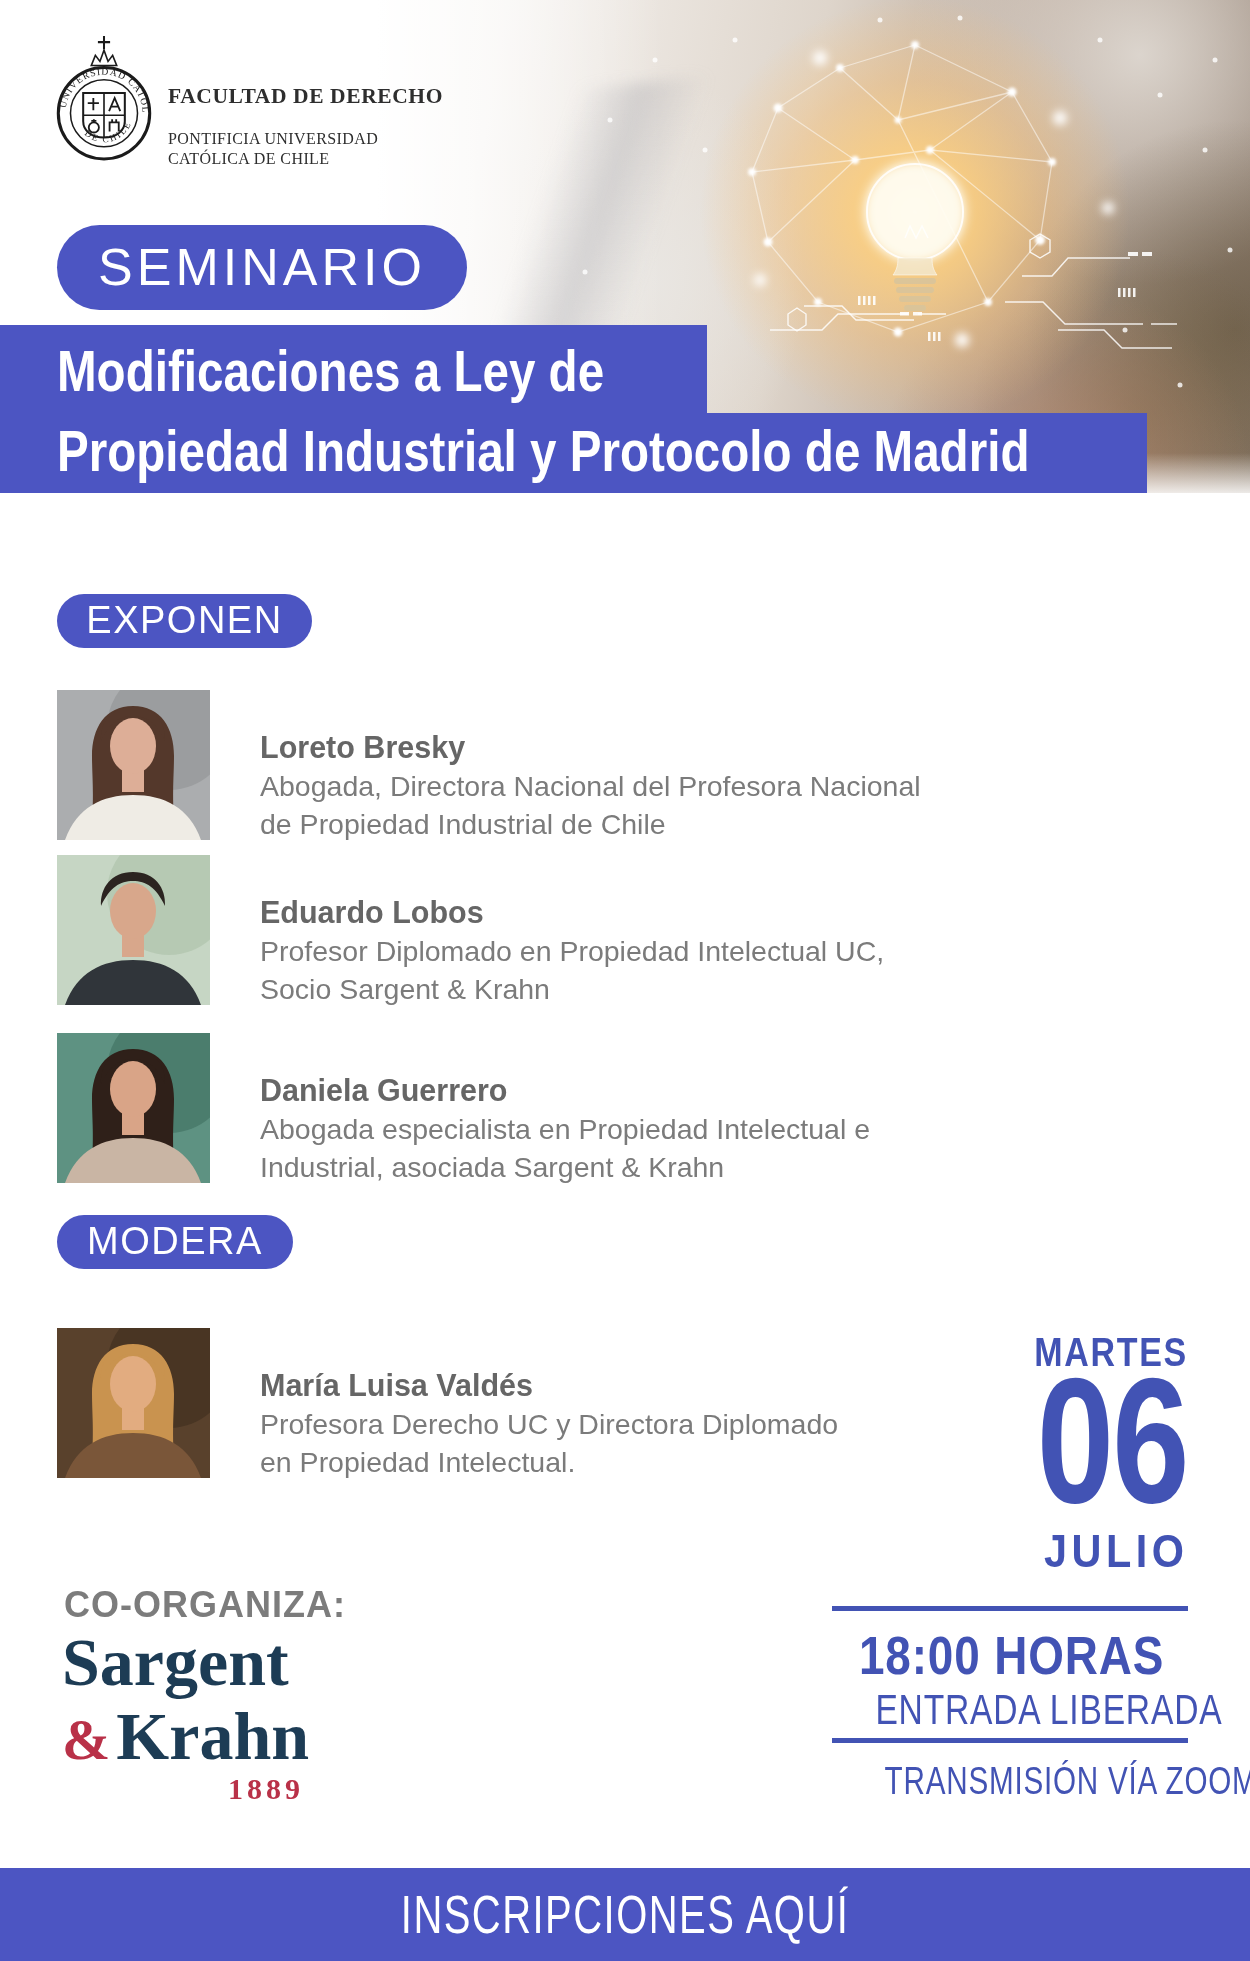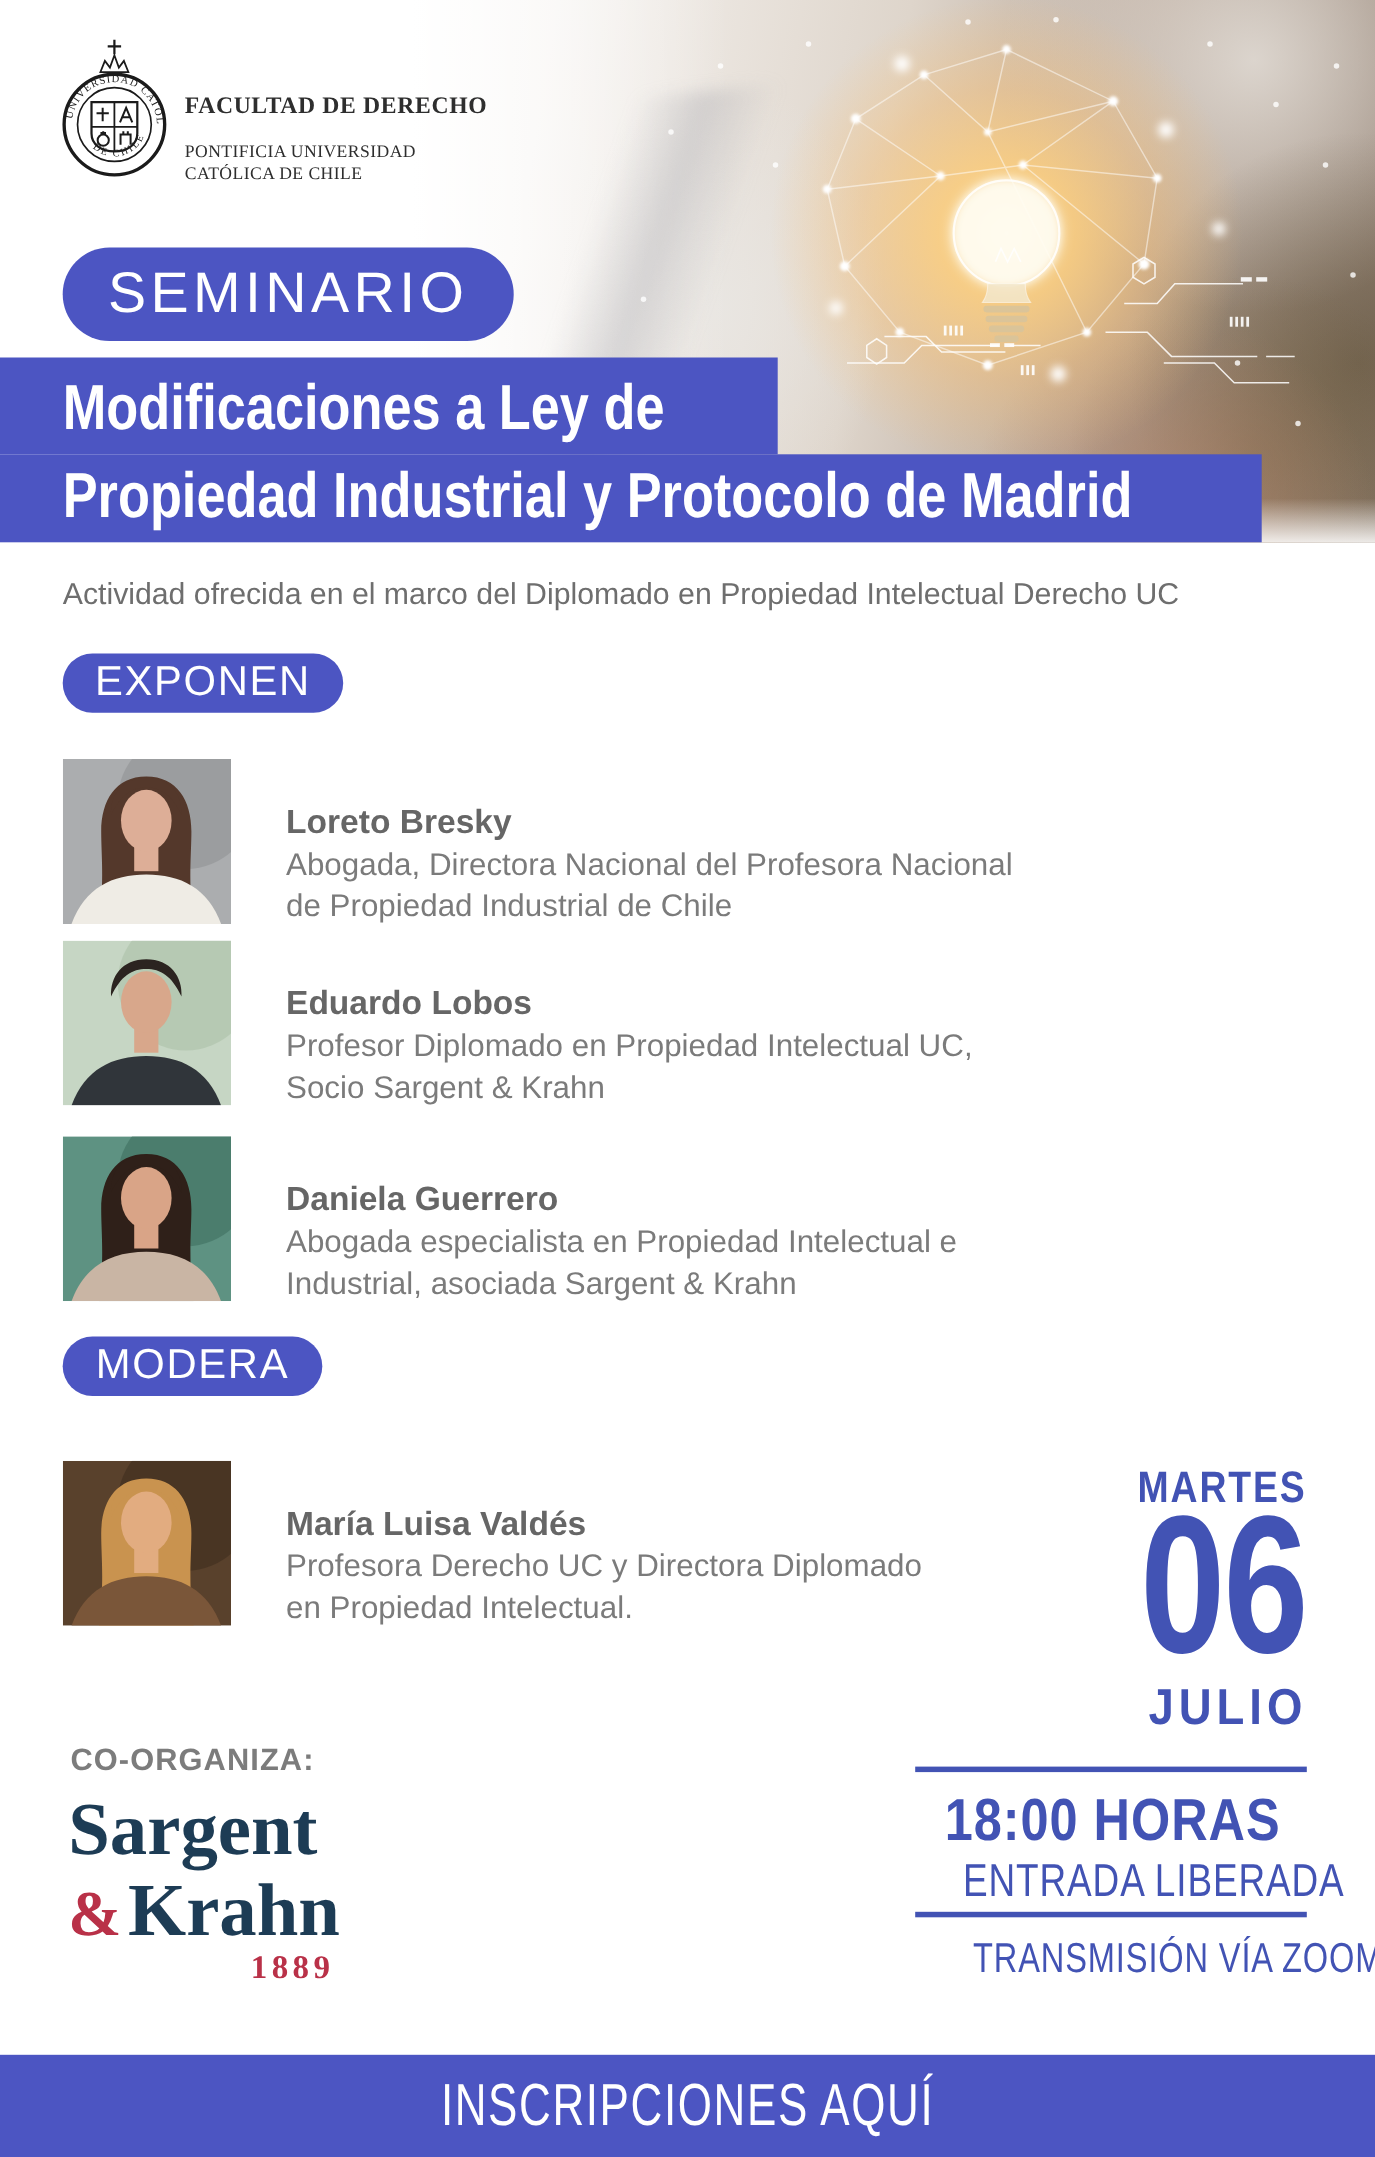--- a/index.html
+++ b/index.html
@@ -78,21 +78,21 @@
   .rule{position:absolute;left:832px;width:356px;height:5px;background:var(--date-blue,#4253B4);z-index:3;}
   .rule1{top:1606px;}  .rule2{top:1738px;}
   .e-time{top:1624px;font-weight:bold;}
   .e-time .cond{display:inline-block;transform:scaleX(0.85);transform-origin:50% 50%;font-size:54px;letter-spacing:1px;}
   .e-adm{top:1686px;}
   .e-adm .cond{display:inline-block;transform:scaleX(0.8);transform-origin:50% 50%;font-size:42px;letter-spacing:1px;}
   .e-stream{top:1760px;}
   .e-stream .cond{display:inline-block;transform:scaleX(0.78);transform-origin:50% 50%;font-size:38px;letter-spacing:1px;}
 
   
-  .coorg-label{position:absolute;left:64px;top:1584px;font-size:28px;font-weight:bold;
+  .coorg-label{position:absolute;left:64px;top:1584px;font-size:36px;font-weight:bold;
     letter-spacing:1px;color:var(--coorganiza-gray,#7C7C7C);z-index:3;}
   .sk-logo{position:absolute;left:62px;top:1628px;font-family:Liberation Serif, serif;
     font-weight:bold;color:var(--navy,#1D3C55);z-index:3;line-height:1;}
   .sk-line1{font-size:68px;}
   .sk-line2{font-size:68px;margin-top:6px;}
   .sk-amp{color:var(--brand-red,#B93148);font-size:58px;margin-right:6px;}
   .sk-year{position:absolute;left:228px;top:1772px;font-family:"Liberation Serif","DejaVu Serif",serif;
     font-weight:bold;font-size:30px;letter-spacing:4px;color:var(--brand-red,#B93148);z-index:3;}
 
   
@@ -233,21 +233,20 @@
     </div>
   </div>
 
   <div class="pill pill-seminario">SEMINARIO</div>
   <div class="title-band band1">
     <span class="cond">Modificaciones a Ley de</span>
   </div>
   <div class="title-band band2">
     <span class="cond">Propiedad Industrial y Protocolo de Madrid</span>
   </div>
-  <div class="subtitle">Actividad ofrecida en el marco del Diplomado en Propiedad Intelectual Derecho UC</div>
 
   <div class="pill pill-small pill-exponen">EXPONEN</div>
 
   <div class="row" style="top:690px;">
     <div class="photo" style="--bg: #ABADAF; --bg2: #8E8F91; --hair: #54382B; --skin: #DDAE97; --top: #EFECE5;">
       <svg viewBox="0 0 153 150">
         <rect class="av-bg" width="153" height="150"></rect>
           <circle class="av-bg2" cx="112" cy="38" r="62"></circle>
         <path class="av-hair hair-back" d="M76,16 C48,16 35,38 35,66 C35,88 38,110 33,150 L119,150 C114,110 117,88 117,66 C117,38 104,16 76,16 Z"></path>
         <rect class="av-skin" x="65" y="76" width="22" height="26"></rect>

